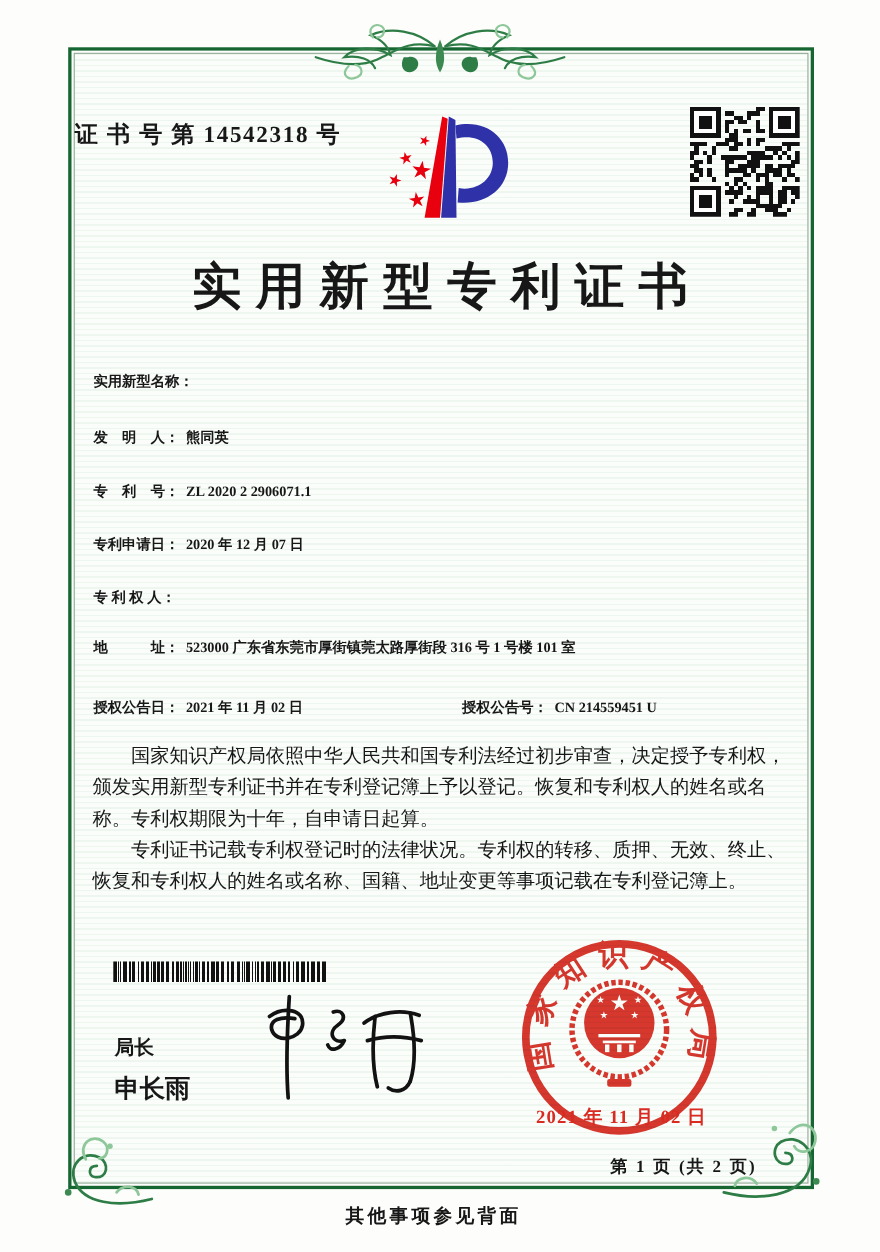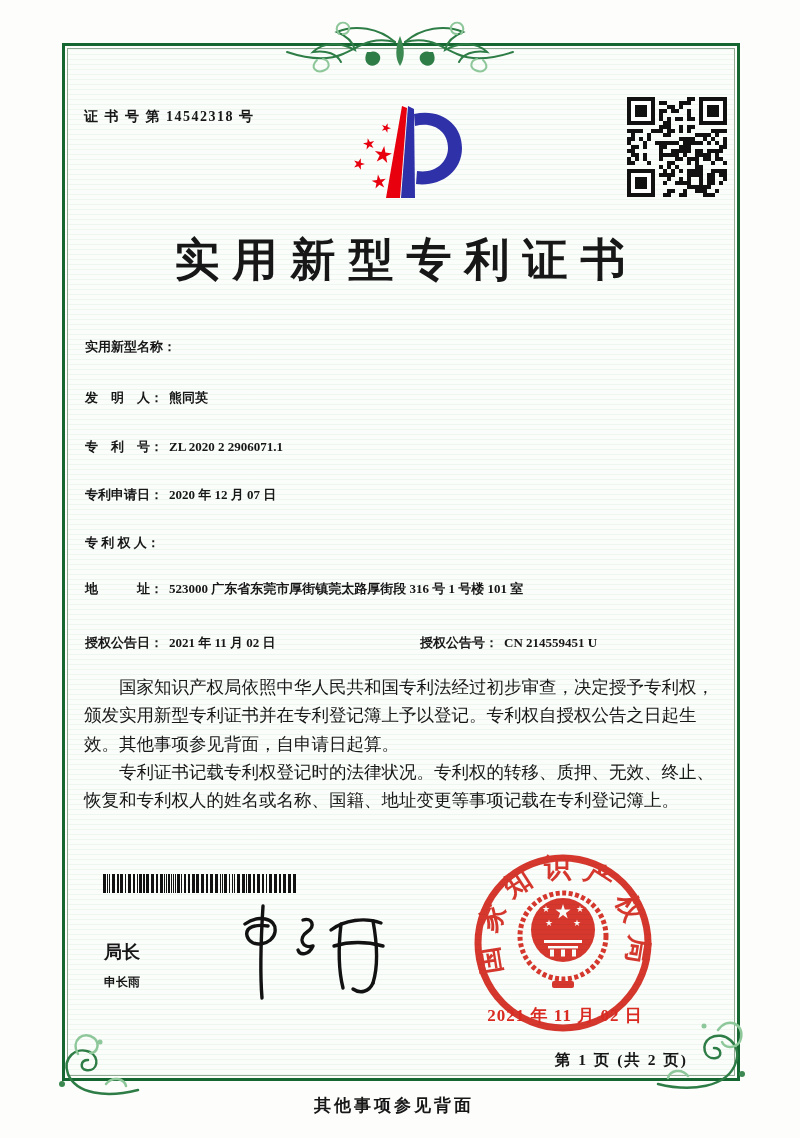--- a/index.html
+++ b/index.html
@@ -13,40 +13,40 @@
     border:3px solid #156631;box-sizing:border-box;background:transparent;
   }
   .frame-inner{
     position:absolute;inset:2px;border:1px solid #8fa993;
     background:
       repeating-linear-gradient(180deg, rgba(110,175,130,0.09) 0px, rgba(110,175,130,0.09) 1px, rgba(255,255,255,0) 1px, rgba(255,255,255,0) 5px),
       #fafdfa;
   }
   .abs{position:absolute;}
   .cert-number{
-    left:84px;top:108px;font-size:14px;font-weight:600;letter-spacing:1.5px;white-space:pre;
+    left:68px;top:108px;font-size:21px;font-weight:600;letter-spacing:1.5px;white-space:pre;
   }
   .title{
     left:0;top:230px;width:800px;text-align:center;
     font-size:45px;font-weight:700;letter-spacing:13px;text-indent:13px;font-family:Liberation Serif, serif;
   }
   .row{
     left:85px;width:645px;display:flex;align-items:flex-end;
     font-size:13px;font-weight:600;line-height:1.45;
   }
   .flabel{flex:0 0 auto;white-space:pre;}
   .fvalue{margin-left:6px;}
   .fvalue.wrap{width:520px;}
   .pair2{position:absolute;left:335px;top:0;display:flex;}
   .paras{
     left:84px;top:673px;width:642px;font-size:17.5px;line-height:1.62;font-weight:500;
   }
   .paras p{margin:0;text-indent:2em;}
   .sign-title{left:104px;top:940px;font-size:18px;font-weight:600;}
-  .sign-name{left:104px;top:974px;font-size:12px;font-weight:600;}
+  .sign-name{left:104px;top:974px;font-size:23px;font-weight:600;}
   .seal-date{
     left:470px;top:1004px;width:190px;text-align:center;
     color:#d92b22;font-size:17px;font-weight:700;letter-spacing:1px;white-space:pre;
   }
   .page-indicator{
     left:0;top:1050px;width:688px;text-align:right;
     font-size:15.5px;font-weight:600;letter-spacing:2px;
   }
   .back-note{
     left:0;top:1094px;width:788px;text-align:center;
@@ -356,21 +356,21 @@
 <div class="abs row" style="top:634px">
   <span class="flabel">授权公告日：</span>
   <span class="fvalue">2021 年 11 月 02 日</span>
   <span class="pair2">
     <span class="flabel">授权公告号：</span>
     <span class="fvalue">CN 214559451 U</span>
   </span>
 </div>
 
 <div class="abs paras">
-  <p>国家知识产权局依照中华人民共和国专利法经过初步审查，决定授予专利权，颁发实用新型专利证书并在专利登记簿上予以登记。专利权自授权公告之日起生效。其他事项参见背面，自申请日起算。</p>
+  <p>国家知识产权局依照中华人民共和国专利法经过初步审查，决定授予专利权，颁发实用新型专利证书并在专利登记簿上予以登记。恢复和专利权人的姓名或名称。专利权期限为十年，自申请日起算。</p>
   <p>专利证书记载专利权登记时的法律状况。专利权的转移、质押、无效、终止、恢复和专利权人的姓名或名称、国籍、地址变更等事项记载在专利登记簿上。</p>
 </div>
 
 <svg id="barcode-svg" class="abs" style="left:103px;top:874px;" width="197" height="19" viewBox="0 0 197 19" shape-rendering="crispEdges">
     <rect x="0" y="0" width="3" height="19" fill="#111"></rect>
     <rect x="4" y="0" width="1" height="19" fill="#111"></rect>
     <rect x="6" y="0" width="1" height="19" fill="#111"></rect>
     <rect x="9" y="0" width="3" height="19" fill="#111"></rect>
     <rect x="14" y="0" width="2" height="19" fill="#111"></rect>
     <rect x="17" y="0" width="3" height="19" fill="#111"></rect>

